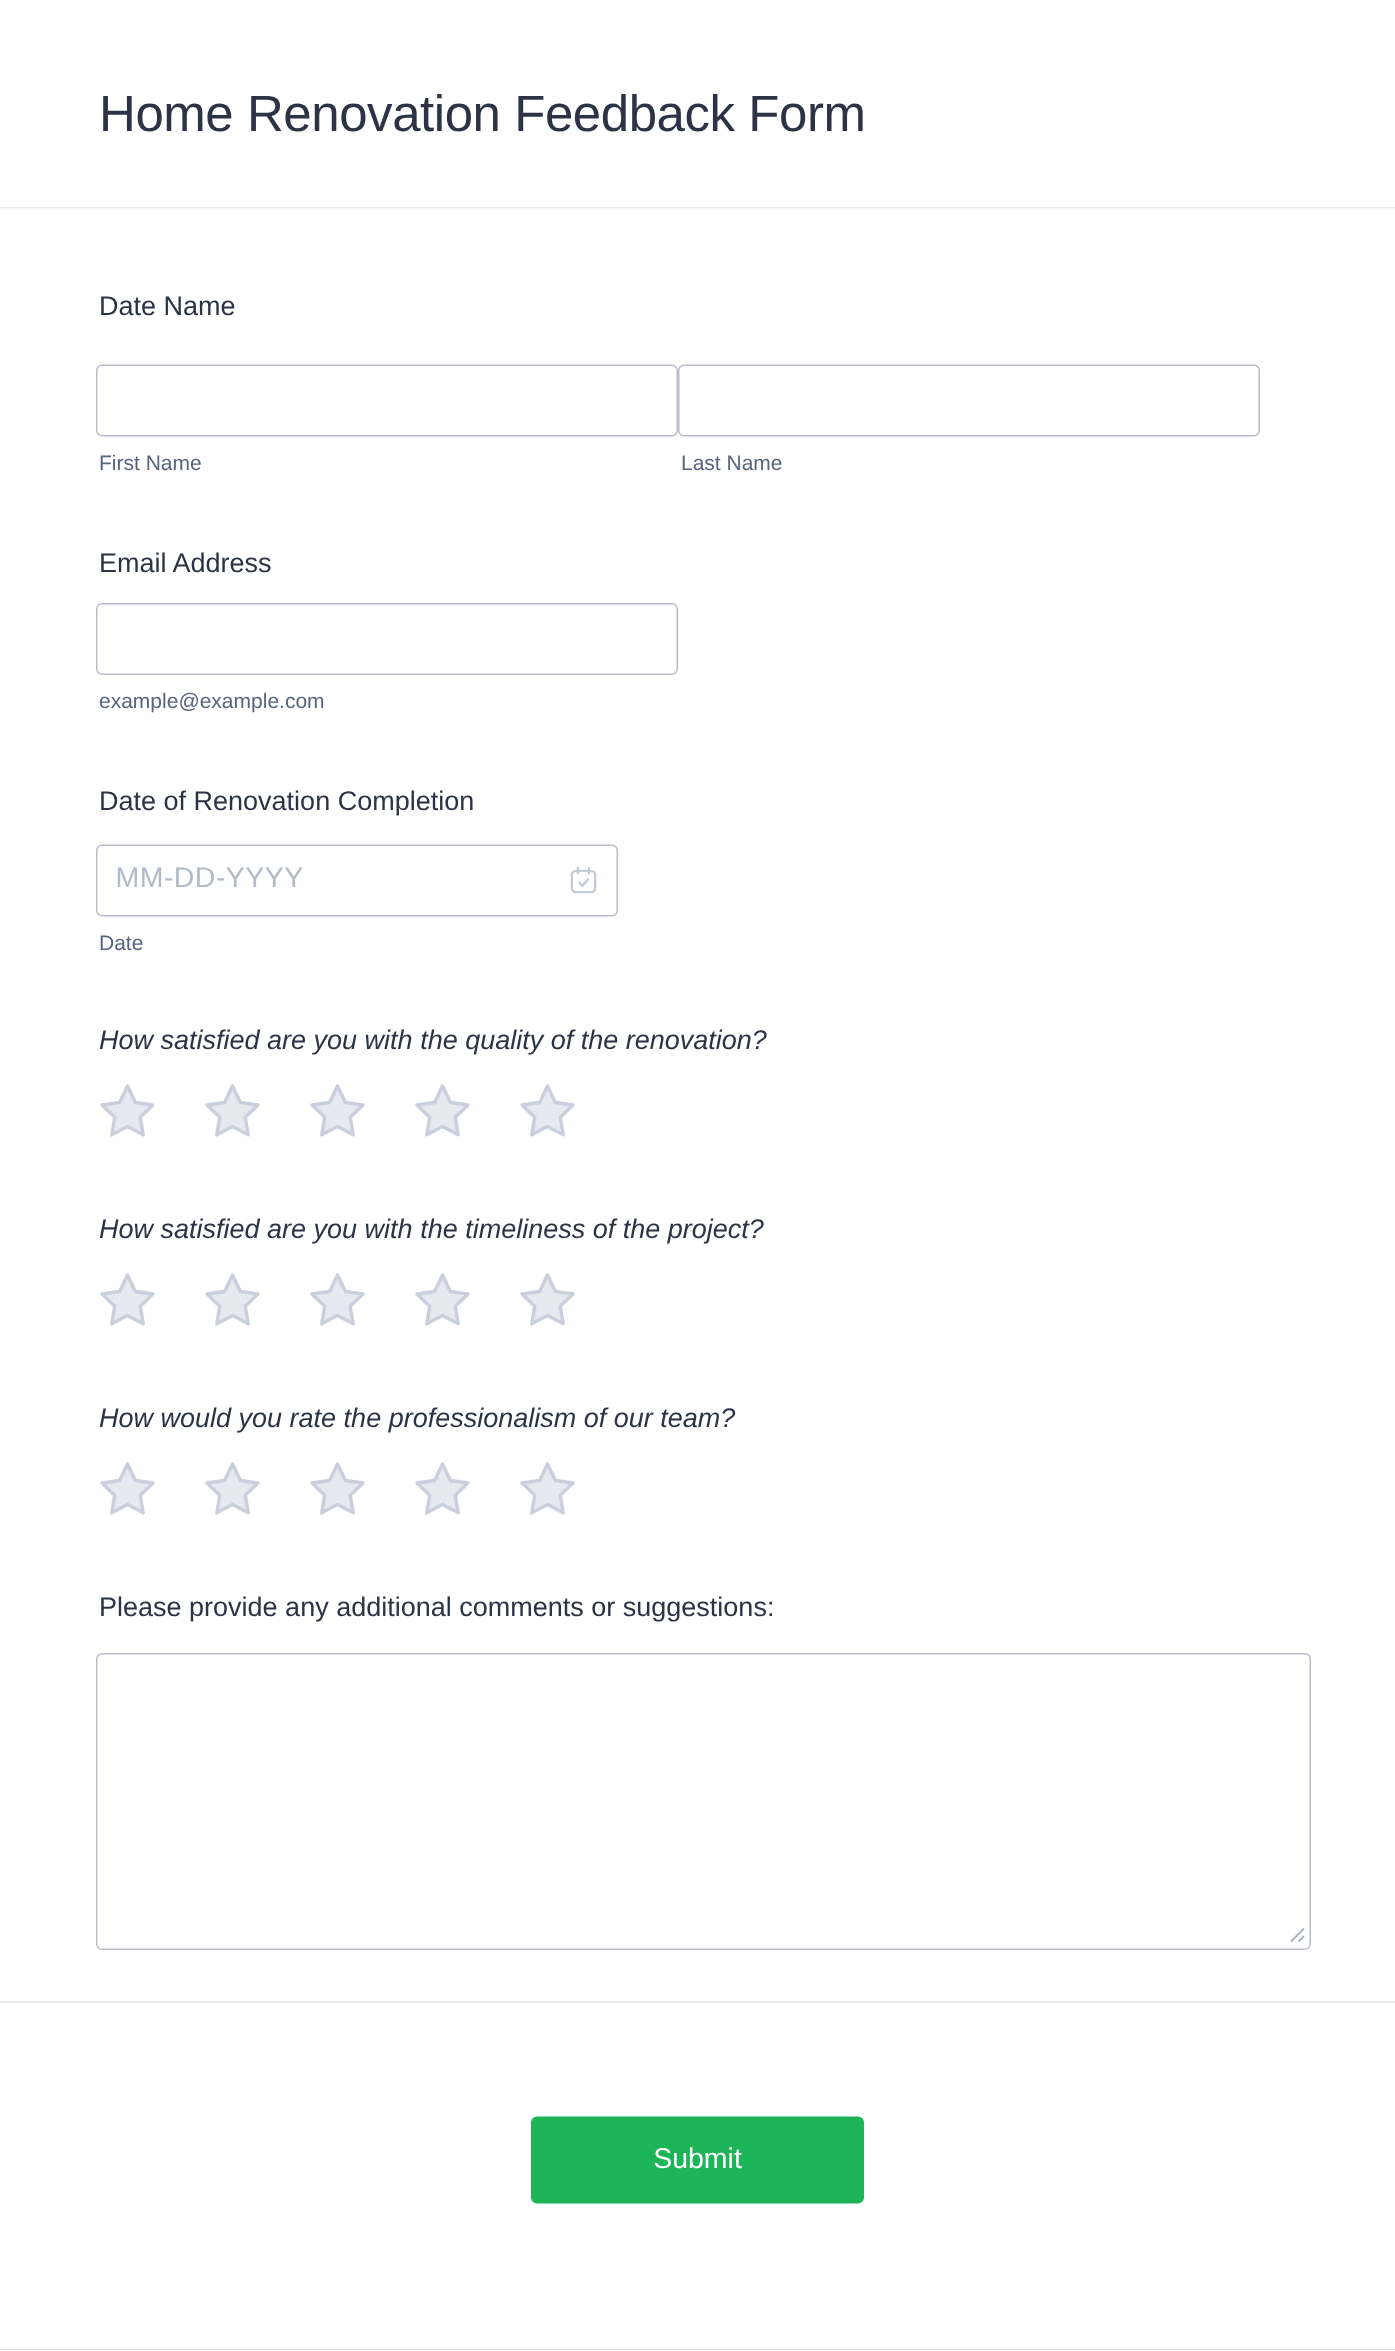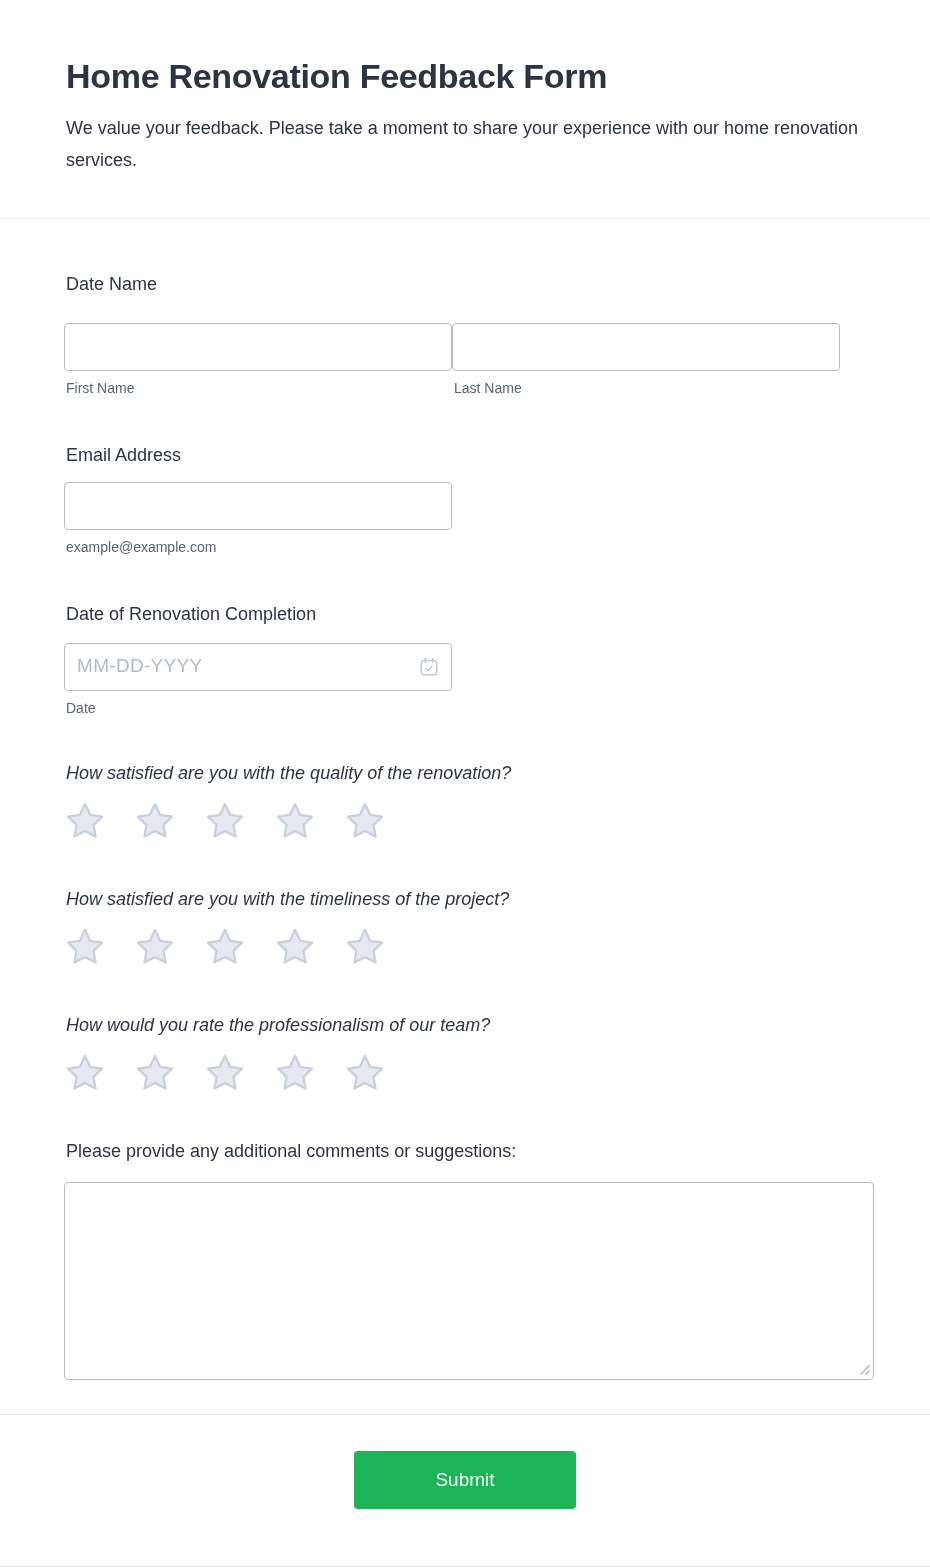--- a/index.html
+++ b/index.html
@@ -18,21 +18,21 @@
 
   
   .form-header {
     padding: 56px 66px 42px 66px;
     border-bottom: 1px solid #ebebeb;
   }
   .form-title {
     margin: 0;
     font-size: 34px;
     line-height: 40px;
-    font-weight: 700;
+    font-weight: 400;
     letter-spacing: -0.3px;
     color: var(--text, #2c3345);
   }
   .form-subtitle {
     margin: 16px 0 0 0;
     font-size: 18px;
     line-height: 32px;
     font-weight: 400;
     color: var(--text, #2c3345);
     max-width: 800px;
@@ -76,21 +76,21 @@
   }
 
   .section-fullname { margin-top: 54px; }
   .name-row { display: flex; margin-top: 28px; }
   .name-col { width: 388px; }
 
   .section-email { margin-top: 48px; }
   .section-email .text-input { margin-top: 16px; }
 
   .section-date { margin-top: 48px; }
-  .date-input-wrap { position: relative; width: 388px; margin-top: 18px; }
+  .date-input-wrap { position: relative; width: 348px; margin-top: 18px; }
   .date-input-wrap .text-input { width: 100%; padding-right: 44px; }
   .calendar-btn {
     position: absolute;
     right: 12px;
     top: 50%;
     transform: translateY(-50%);
     width: 22px;
     height: 22px;
     display: flex;
     align-items: center;
@@ -143,30 +143,30 @@
     width: 222px;
     height: 58px;
     border: none;
     border-radius: 4px;
     background: var(--accent, #1bb558);
     color: #ffffff;
     font-family: "Liberation Sans", sans-serif;
     font-size: 19px;
     font-weight: 500;
     cursor: pointer;
+    margin-top: 40px;
   }
 </style>
 </head>
 <body>
 
 <div class="card">
 
   <header class="form-header">
     <h1 class="form-title">Home Renovation Feedback Form</h1>
-    <p class="form-subtitle">We value your feedback. Please take a moment to share your experience with our home renovation services.</p>
   </header>
 
   <main class="form-body">
 
     <section class="field section-fullname">
       <div class="field-label">Date Name</div>
       <div class="name-row">
         <div class="name-col">
           <input type="text" class="text-input" value="" style="">
           <div class="sublabel">First Name</div>

